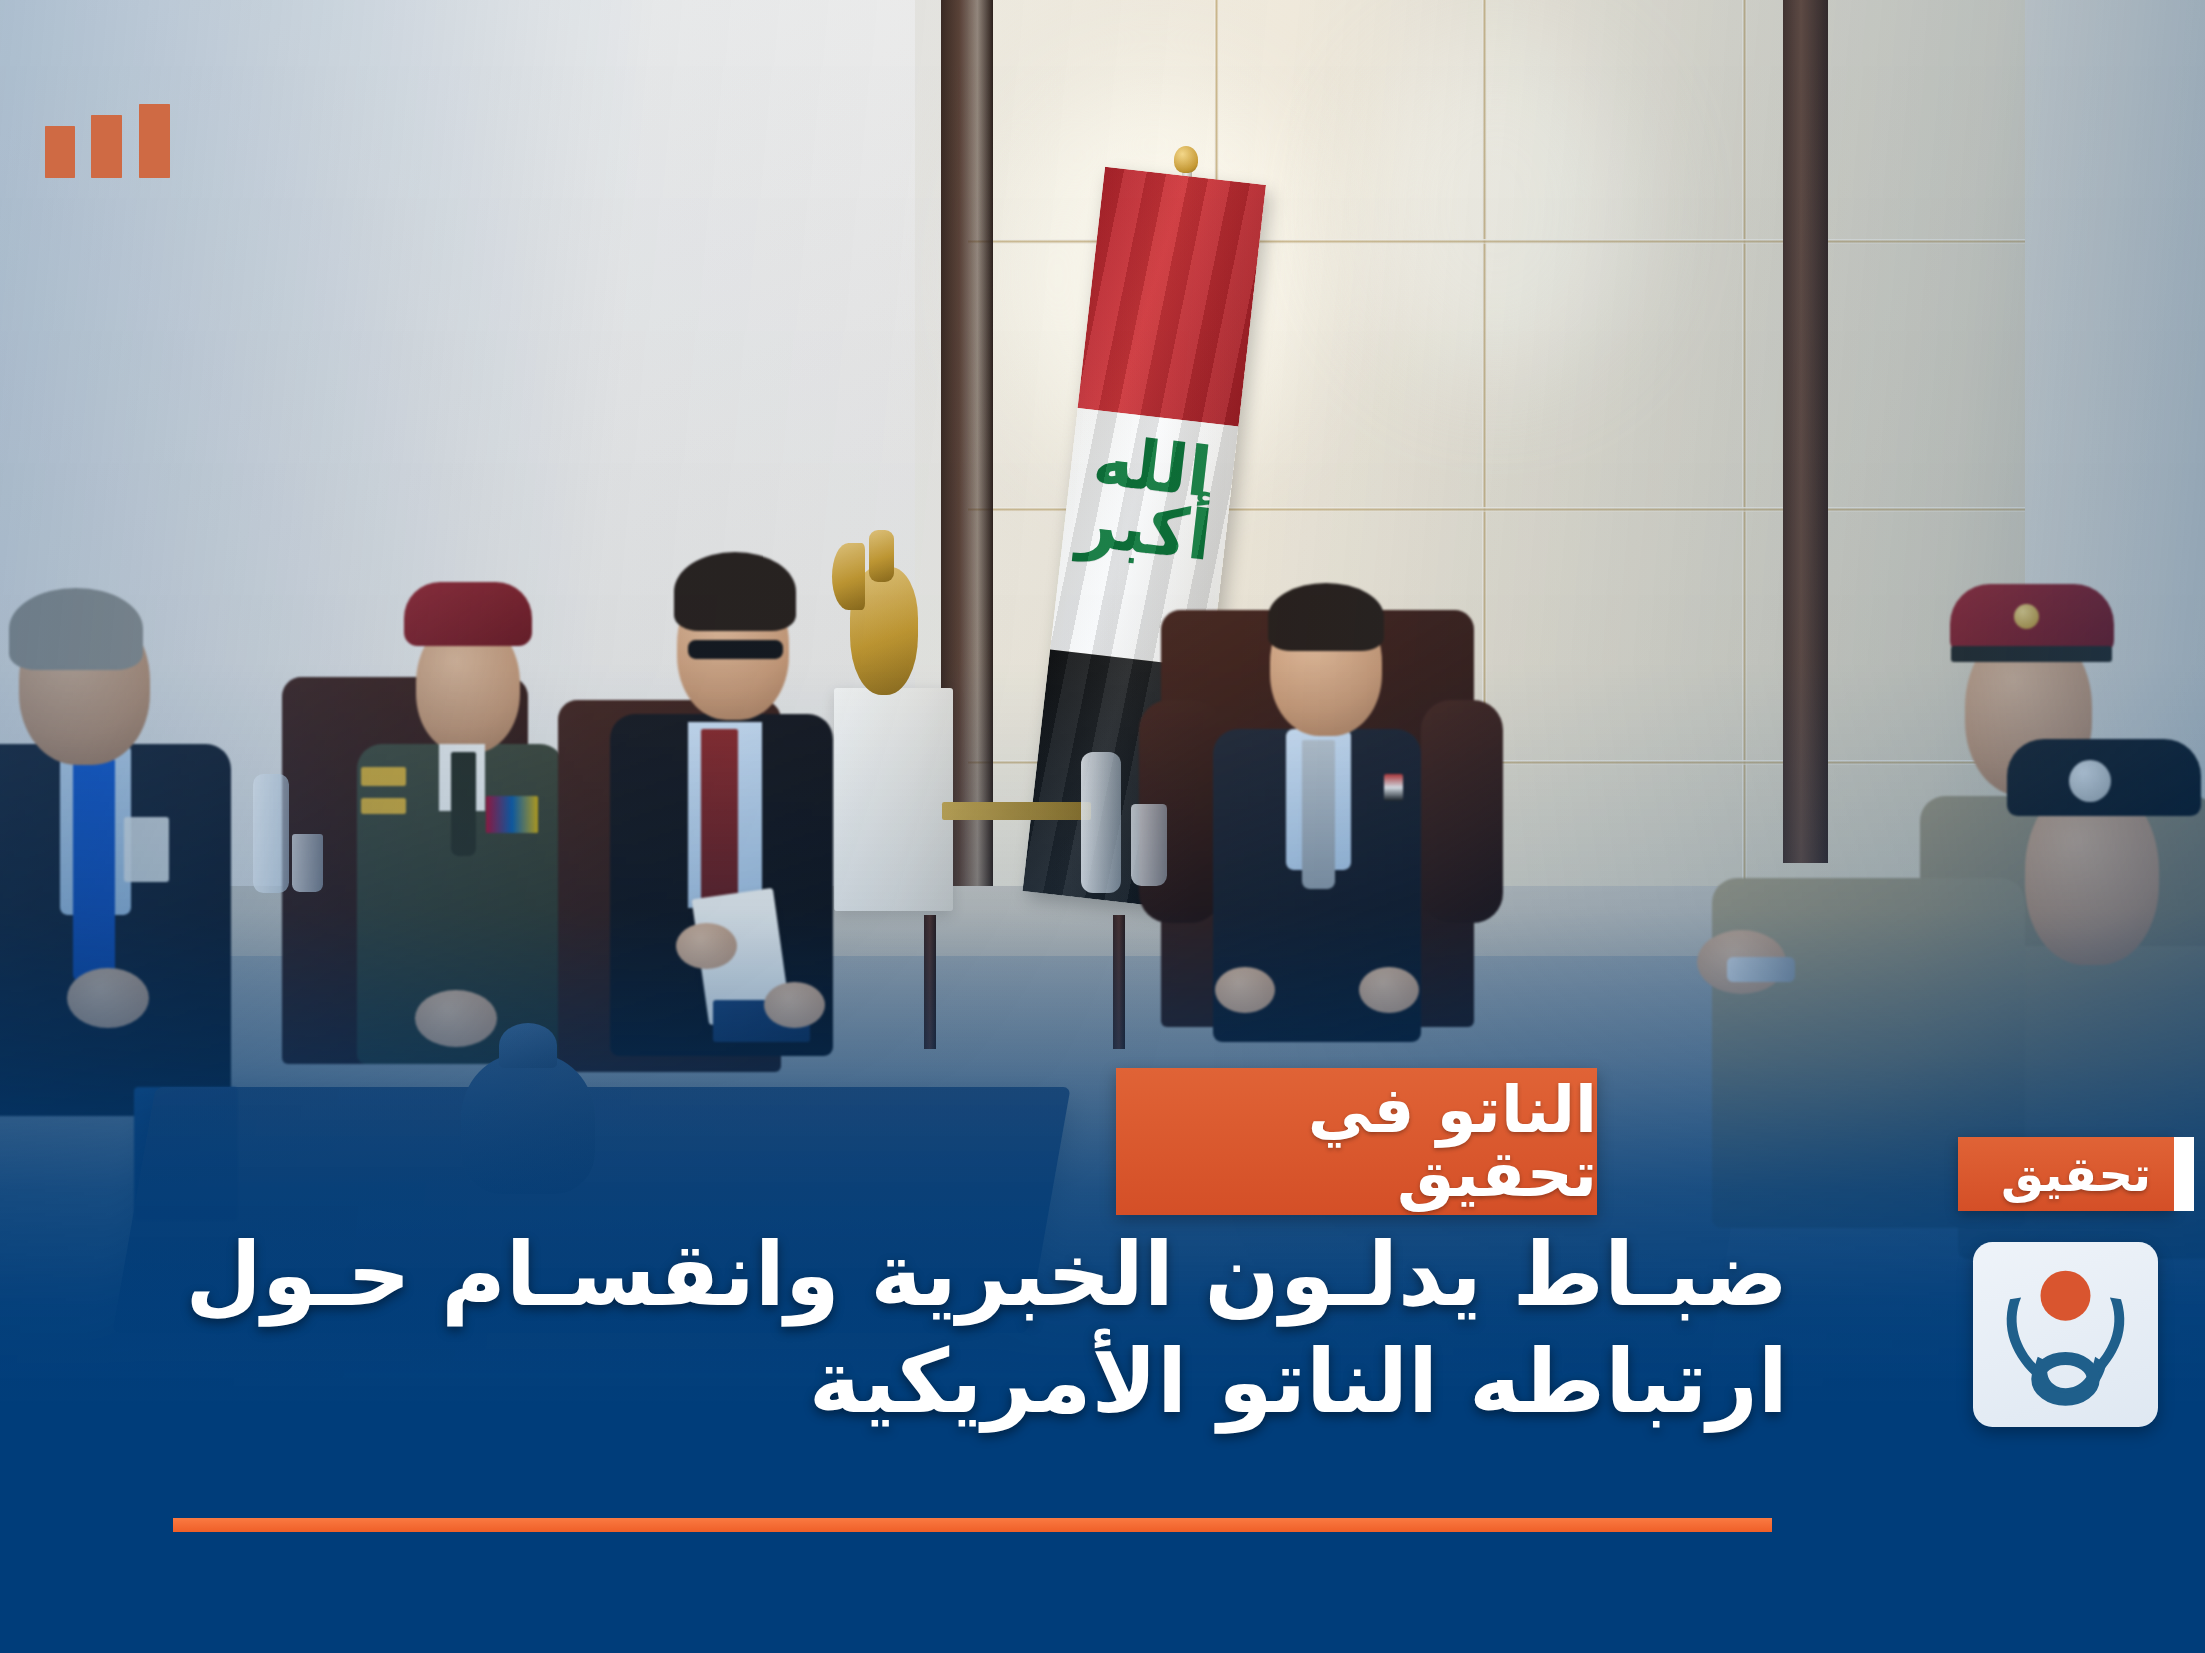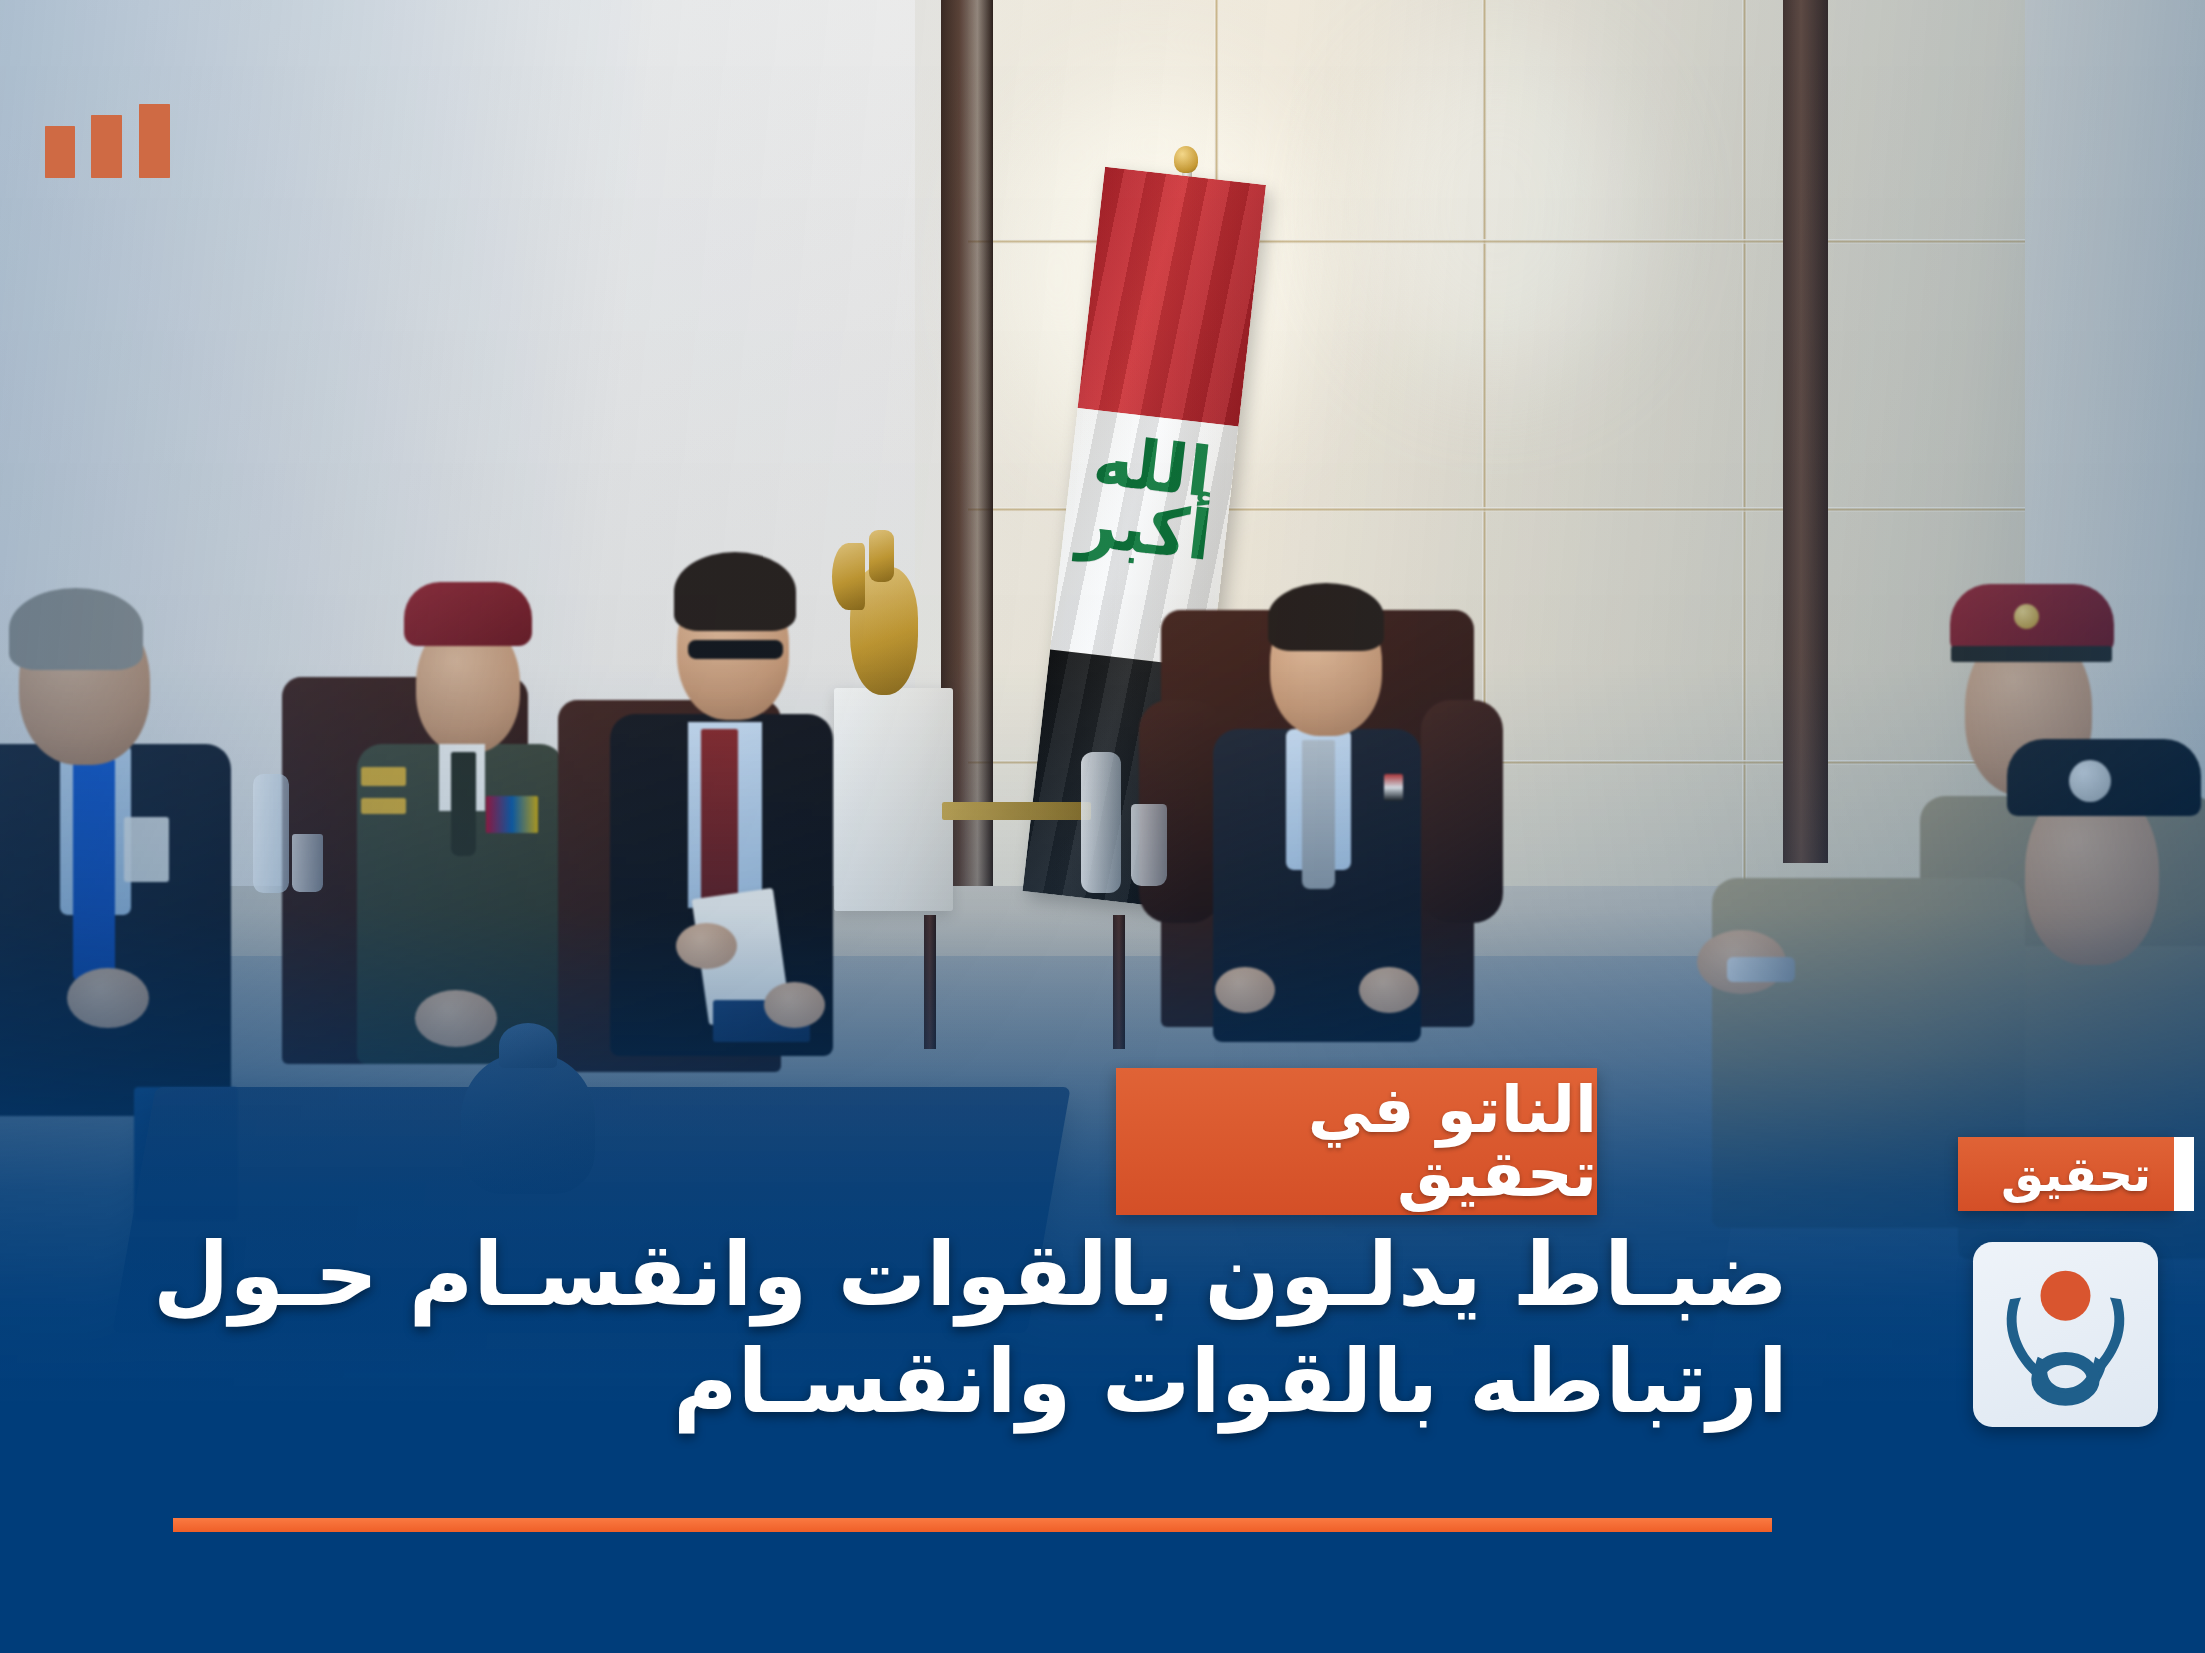--- a/index.html
+++ b/index.html
@@ -313,22 +313,22 @@
     <i></i>
       <i></i>
       <i></i>
   </div>
 
   <div class="kicker">
     <span>الناتو في تحقيق</span>
   </div>
 
   <div class="headline">
-    <span class="l">ضبـاط يدلـون بالقوات وانقسـام حـول</span>
-    <span class="l">ارتباطه بالقوات وانقسـام</span>
+    <span class="l">ضبـاط يدلـون الخبرية وانقسـام حـول</span>
+    <span class="l">ارتباطه الناتو الأمريكية</span>
   </div>
 
   <div class="rule"></div>
 
   <div class="brand">
 
     <div class="tag">
       <span>تحقيق</span>
     </div>
 

